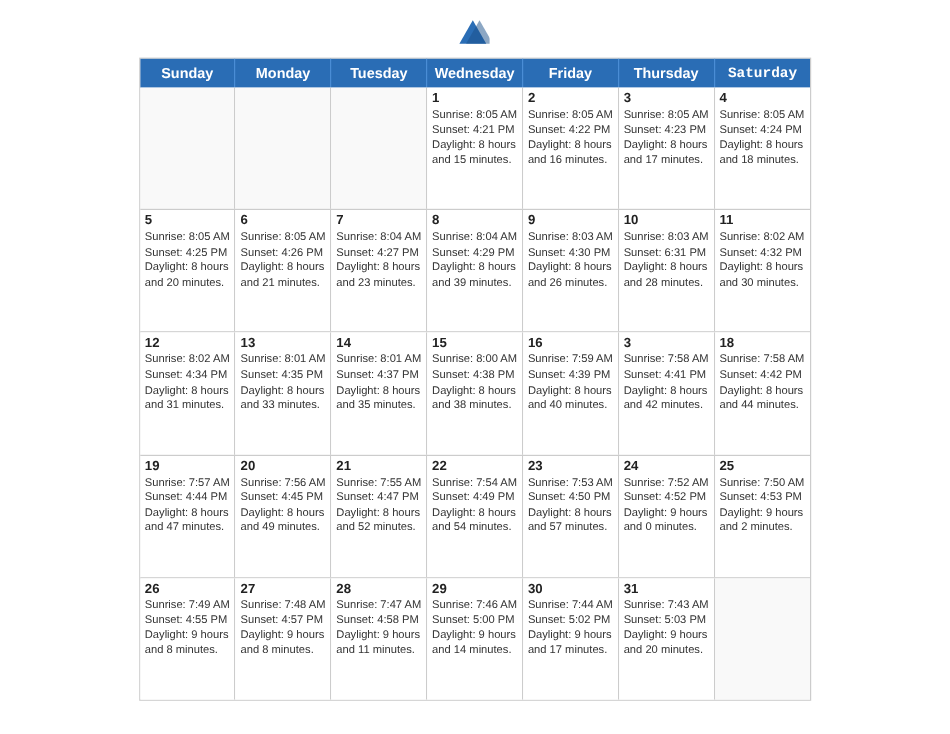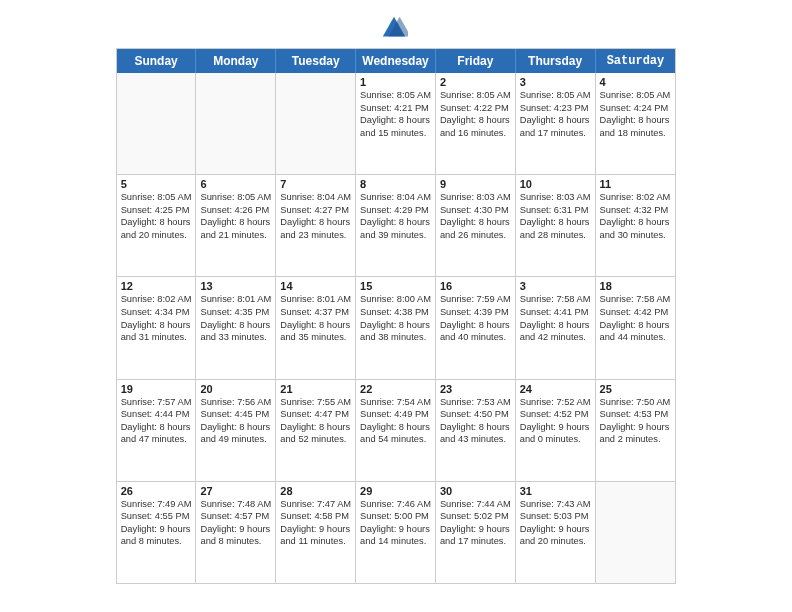--- a/index.html
+++ b/index.html
@@ -310,21 +310,21 @@
             <div class="cell-line">Sunrise: 7:54 AM</div>
             <div class="cell-line">Sunset: 4:49 PM</div>
             <div class="cell-line">Daylight: 8 hours</div>
             <div class="cell-line">and 54 minutes.</div>
           </div>
           <div class="cal-cell">
             <div class="day-num">23</div>
             <div class="cell-line">Sunrise: 7:53 AM</div>
             <div class="cell-line">Sunset: 4:50 PM</div>
             <div class="cell-line">Daylight: 8 hours</div>
-            <div class="cell-line">and 43 minutes.</div>
+            <div class="cell-line">and 57 minutes.</div>
           </div>
           <div class="cal-cell">
             <div class="day-num">24</div>
             <div class="cell-line">Sunrise: 7:52 AM</div>
             <div class="cell-line">Sunset: 4:52 PM</div>
             <div class="cell-line">Daylight: 9 hours</div>
             <div class="cell-line">and 0 minutes.</div>
           </div>
           <div class="cal-cell">
             <div class="day-num">25</div>

